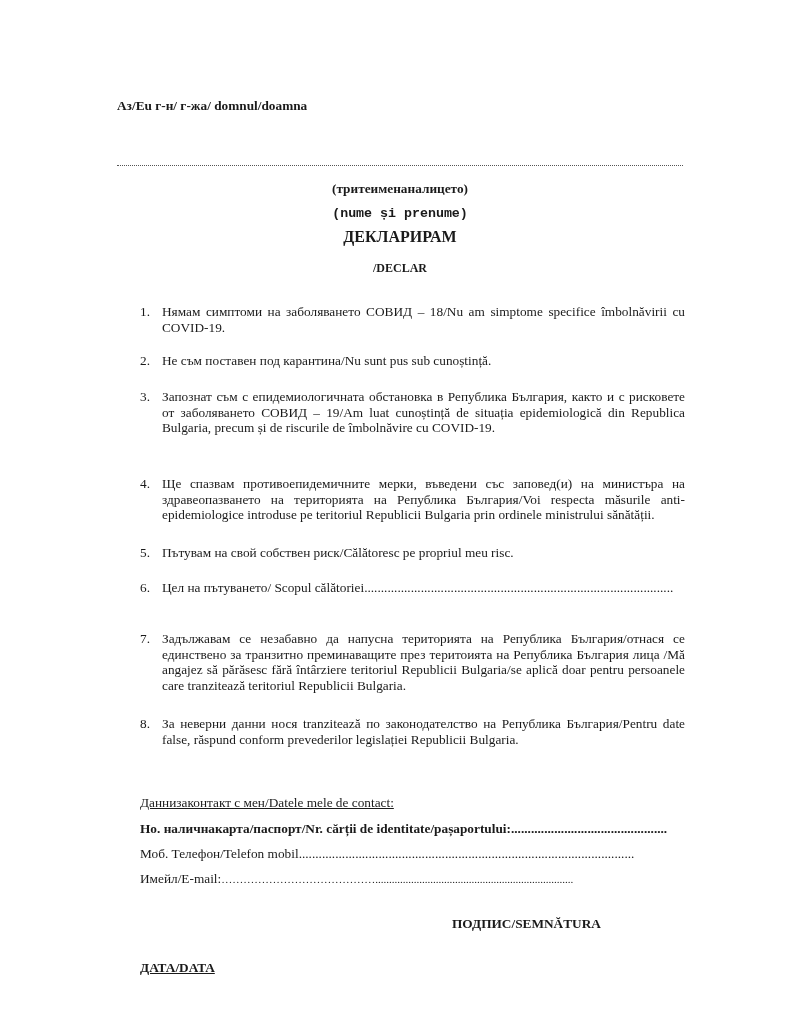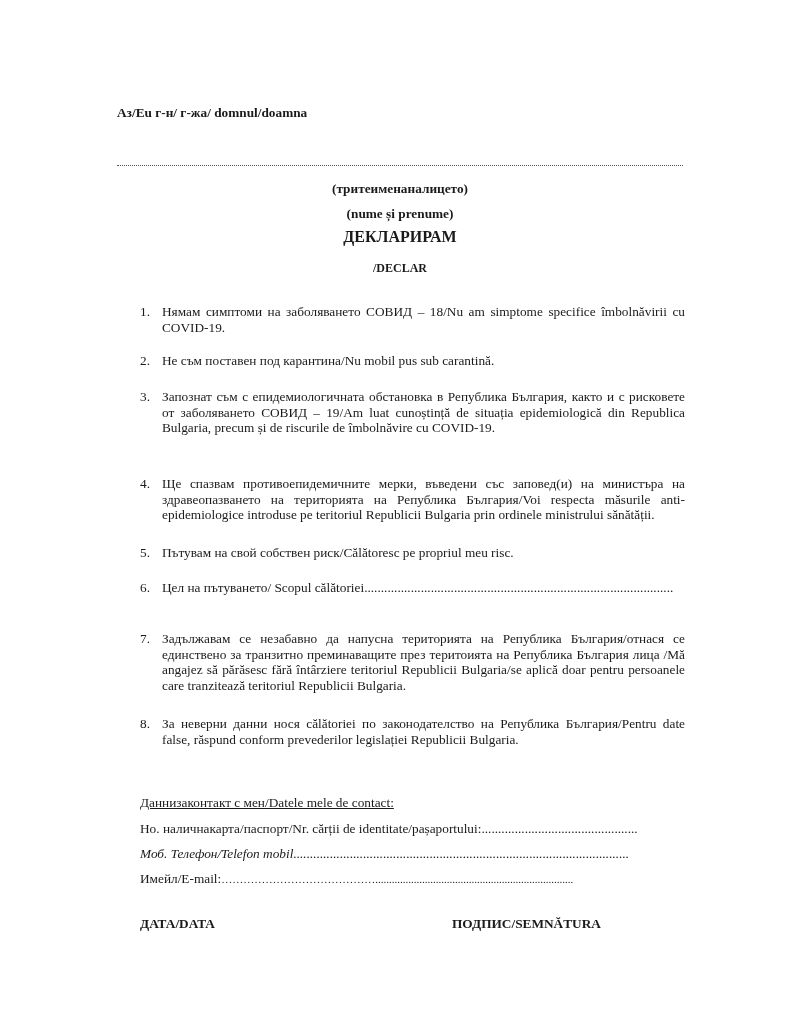--- a/index.html
+++ b/index.html
@@ -15,37 +15,37 @@
   .ital { }
   .fill { letter-spacing: 0; }
   .u { text-decoration: underline; }
   .field { position: absolute; left: 140px; line-height: 15px; white-space: nowrap; }
 </style>
 </head>
 <body>
 
 <div>
 
-  <div class="abs bold" style="left:117px; top:105px;">Аз/Eu г-н/ г-жа/ domnul/doamna</div>
+  <div class="abs bold" style="left:117px; top:98px;">Аз/Eu г-н/ г-жа/ domnul/doamna</div>
 
   <div class="abs dotline"></div>
 
   <div class="abs center bold" style="top:181px;">(тритеименаналицето)</div>
-  <div class="abs center bold" style="top:206px;">(nume și prenume)</div>
+  <div class="abs center bold" style="top:206px;font-family:Liberation Mono, monospace;">(nume și prenume)</div>
   <div class="abs center bold" style="top:228px; font-size:16px;">ДЕКЛАРИРАМ</div>
   <div class="abs center bold" style="top:261px; font-size:12px;">/DECLAR</div>
 
   <div class="item" style="top:304px;">
     <span class="num">1.</span>
     <div class="txt">Нямам симптоми на заболяването СОВИД – 18/Nu am simptome specifice îmbolnăvirii cu COVID-19.</div>
   </div>
 
   <div class="item" style="top:353px;">
     <span class="num">2.</span>
-    <div class="txt">Не съм поставен под карантина/Nu mobil pus sub carantină.</div>
+    <div class="txt">Не съм поставен под карантина/Nu sunt pus sub cunoștință.</div>
   </div>
 
   <div class="item" style="top:389px;">
     <span class="num">3.</span>
     <div class="txt">Запознат съм с епидемиологичната обстановка в Република България, както и с рисковете от заболяването СОВИД – 19/Am luat cunoștință de situația epidemiologică din Republica Bulgaria, precum și de riscurile de îmbolnăvire cu COVID-19.</div>
   </div>
 
   <div class="item" style="top:476px;">
     <span class="num">4.</span>
     <div class="txt">Ще спазвам противоепидемичните мерки, въведени със заповед(и) на министъра на здравеопазването на територията на Република България/Voi respecta măsurile anti-epidemiologice introduse pe teritoriul Republicii Bulgaria prin ordinele ministrului sănătății.</div>
@@ -61,35 +61,35 @@
     <div class="txt" style="white-space:nowrap;"><span>Цел на пътуването/ Scopul călătoriei</span><span class="fill">.............................................................................................</span></div>
   </div>
 
   <div class="item" style="top:631px;">
     <span class="num">7.</span>
     <div class="txt"><span>Задължавам се незабавно да напусна територията на Република България</span><span class="ital">/отнася се единствено за транзитно преминаващите през теритоията на Република България лица </span><span>/Mă angajez să părăsesc fără întârziere teritoriul Republicii Bulgaria</span><span class="ital">/se aplică doar pentru persoanele care tranzitează teritoriul Republicii Bulgaria.</span></div>
   </div>
 
   <div class="item" style="top:716px;">
     <span class="num">8.</span>
-    <div class="txt">За неверни данни нося călătoriei по законодателство на Република България/Pentru date false, răspund conform prevederilor legislației Republicii Bulgaria.</div>
+    <div class="txt">За неверни данни нося tranzitează по законодателство на Република България/Pentru date false, răspund conform prevederilor legislației Republicii Bulgaria.</div>
   </div>
 
   <div class="field" style="top:795px;">
     <span class="u">Даннизаконтакт с мен</span><span class="u">/Datele mele de contact:</span>
   </div>
 
-  <div class="field" style="top:821px;">
+  <div class="field" style="top:821px;font-weight:bold;">
     <span>Но. наличнакарта/паспорт/Nr. cărții de identitate/pașaportului:</span><span>...............................................</span>
   </div>
 
-  <div class="field" style="top:846px;font-style:italic;">
+  <div class="field" style="top:846px;">
     <span>Моб. Телефон/Telefon mobil</span><span>.....................................................................................................</span>
   </div>
 
   <div class="field" style="top:871px;">
     <span>Имейл/E-mail:</span><span style="font-size:11px;">……………………………………........................................................................</span>
   </div>
 
-  <div class="abs bold" style="left:140px; top:916px;">ДАТА/DATA</div>
+  <div class="abs bold" style="left:140px; top:960px;text-decoration:underline;">ДАТА/DATA</div>
   <div class="abs bold" style="left:452px; top:916px;">ПОДПИС/SEMNĂTURA</div>
 
 </div>
 
 </body></html>

